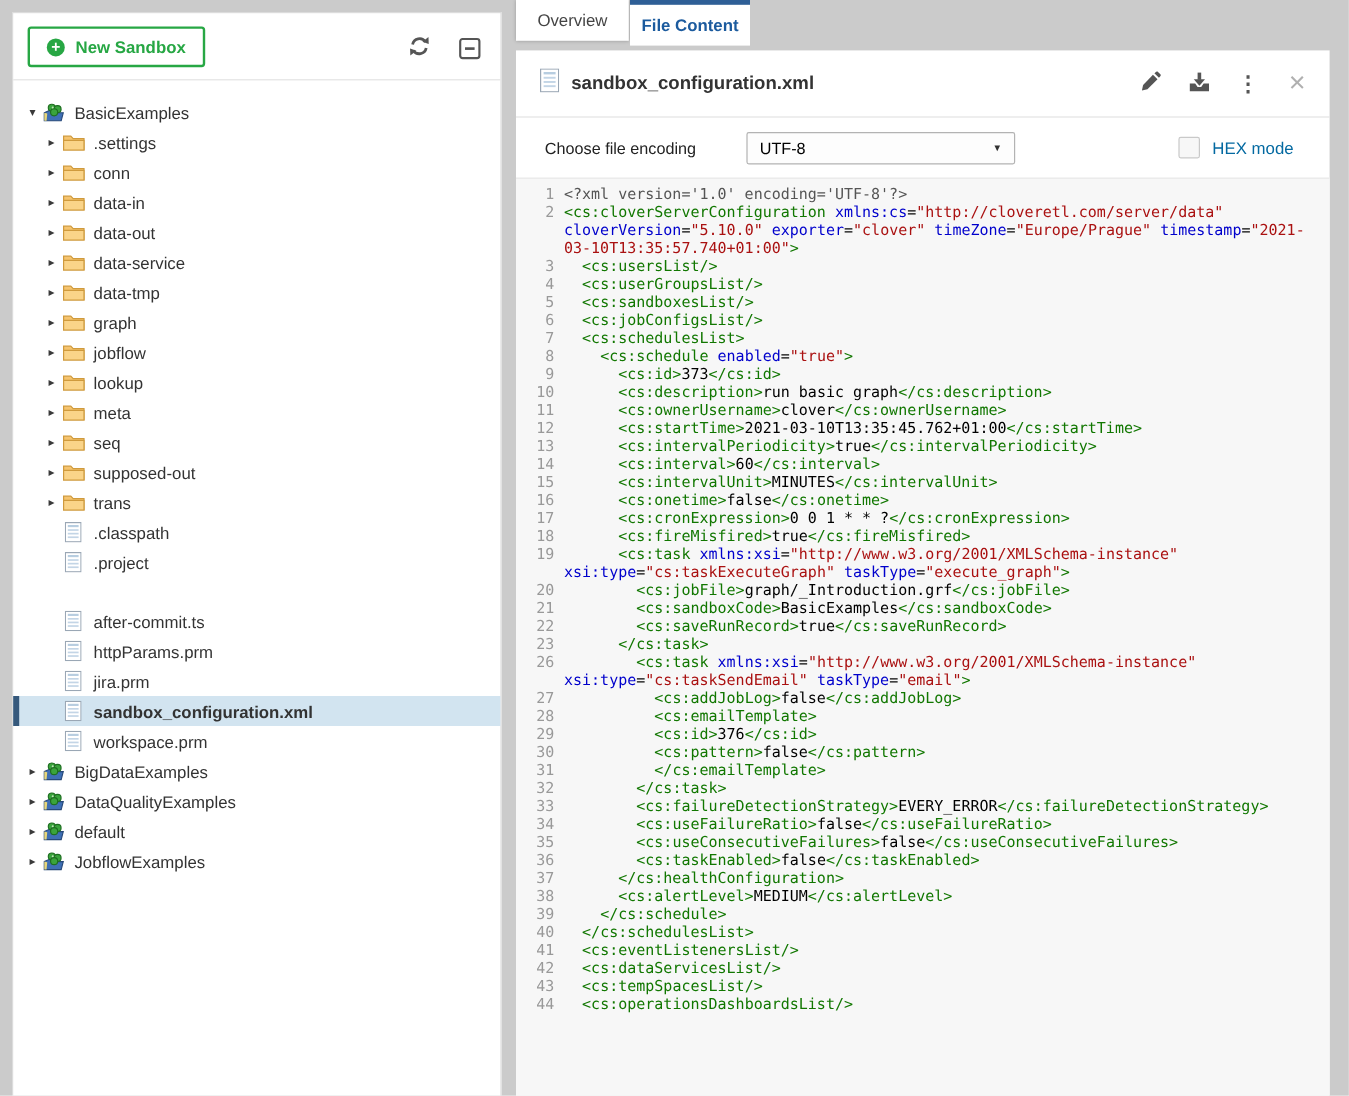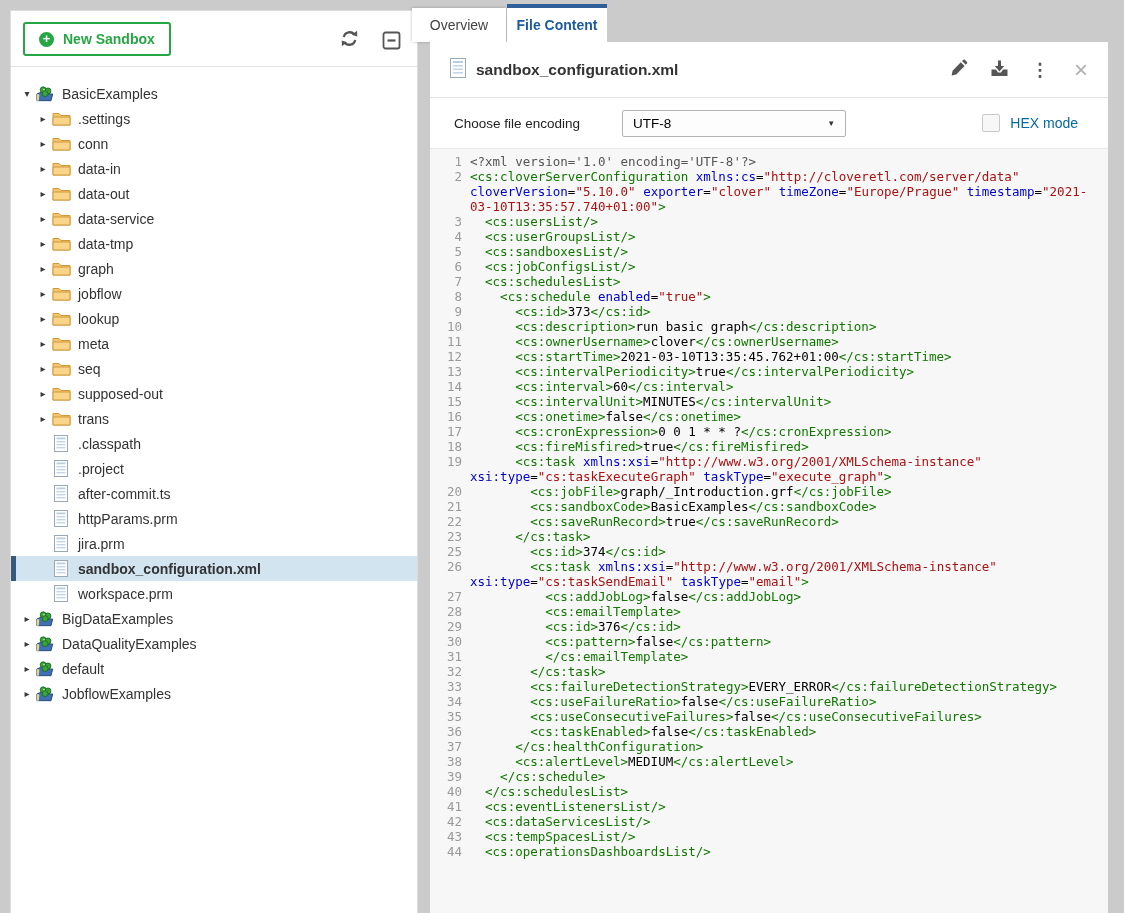--- a/index.html
+++ b/index.html
@@ -46,21 +46,21 @@
   .tree-row .arrow {
     width:16px; flex:0 0 16px; text-align:center;
     font-size:10px; color:#3a3a3a;
   }
   .tree-row .t-icon { width:20px; flex:0 0 20px; margin-right:7px; display:flex; align-items:center; justify-content:center; }
   .tree-row.sel {
     background:#d2e4f0; font-weight:bold;
     border-left:5px solid #36597c;
   }
   
-  .tabs { position:absolute; left:412px; top:0; height:42px; display:flex; align-items:flex-end; }
+  .tabs { position:absolute; left:430px; top:0; height:42px; display:flex; align-items:flex-start; }
   .tab {
     background:#fff; font-size:14px; text-align:center; cursor:pointer;
     display:flex; align-items:center; justify-content:center;
   }
   .tab.inactive {
     width:94px; height:34px; color:#444;
     box-shadow:0 0 3px rgba(0,0,0,.25);
   }
   .tab.active {
     width:100px; height:38px; color:#1c5b9e; font-weight:bold;
@@ -312,21 +312,21 @@
           <svg width="14" height="17" viewBox="0 0 14 17">
             <rect x="0.5" y="0.5" width="13" height="16" fill="#fff" stroke="#9aa7b5"></rect>
             <rect x="2.5" y="2.5" width="9" height="1.8" fill="#b7cde0"></rect>
             <rect x="2.5" y="6" width="9" height="1.4" fill="#c3d5e6"></rect>
             <rect x="2.5" y="9" width="9" height="1.4" fill="#c3d5e6"></rect>
             <rect x="2.5" y="12" width="9" height="1.4" fill="#c3d5e6"></rect>
           </svg>
         </span>
         <span>.project</span>
       </div>
-      <div class="tree-row" style="padding-left: 24px;">
+      <div class="tree-row" style="padding-left: 24px; margin-top: 24px;">
         <span class="arrow"></span>
         <span class="t-icon">
           <svg width="14" height="17" viewBox="0 0 14 17">
             <rect x="0.5" y="0.5" width="13" height="16" fill="#fff" stroke="#9aa7b5"></rect>
             <rect x="2.5" y="2.5" width="9" height="1.8" fill="#b7cde0"></rect>
             <rect x="2.5" y="6" width="9" height="1.4" fill="#c3d5e6"></rect>
             <rect x="2.5" y="9" width="9" height="1.4" fill="#c3d5e6"></rect>
             <rect x="2.5" y="12" width="9" height="1.4" fill="#c3d5e6"></rect>
           </svg>
         </span>
@@ -584,24 +584,20 @@
       </div>
       <div class="cl">
         <span class="ln">22</span>
         <span class="ct"><span class="tk-p">        </span><span class="tk-t">&lt;cs:saveRunRecord&gt;</span><span class="tk-p">true</span><span class="tk-t">&lt;/cs:saveRunRecord&gt;</span></span>
       </div>
       <div class="cl">
         <span class="ln">23</span>
         <span class="ct"><span class="tk-p">      </span><span class="tk-t">&lt;/cs:task&gt;</span></span>
       </div>
       <div class="cl">
-        <span class="ln">25</span>
-        <span class="ct"><span class="tk-p">        </span><span class="tk-t">&lt;cs:id&gt;</span><span class="tk-p">374</span><span class="tk-t">&lt;/cs:id&gt;</span></span>
-      </div>
-      <div class="cl">
         <span class="ln">26</span>
         <span class="ct"><span class="tk-p">        </span><span class="tk-t">&lt;cs:task</span><span class="tk-p"> </span><span class="tk-a">xmlns:xsi</span><span class="tk-p">=</span><span class="tk-s">"http://www.w3.org/2001/XMLSchema-instance"</span><span class="tk-p"> </span><span class="tk-a">xsi:type</span><span class="tk-p">=</span><span class="tk-s">"cs:taskSendEmail"</span><span class="tk-p"> </span><span class="tk-a">taskType</span><span class="tk-p">=</span><span class="tk-s">"email"</span><span class="tk-t">&gt;</span></span>
       </div>
       <div class="cl">
         <span class="ln">27</span>
         <span class="ct"><span class="tk-p">          </span><span class="tk-t">&lt;cs:addJobLog&gt;</span><span class="tk-p">false</span><span class="tk-t">&lt;/cs:addJobLog&gt;</span></span>
       </div>
       <div class="cl">
         <span class="ln">28</span>
         <span class="ct"><span class="tk-p">          </span><span class="tk-t">&lt;cs:emailTemplate&gt;</span></span>

